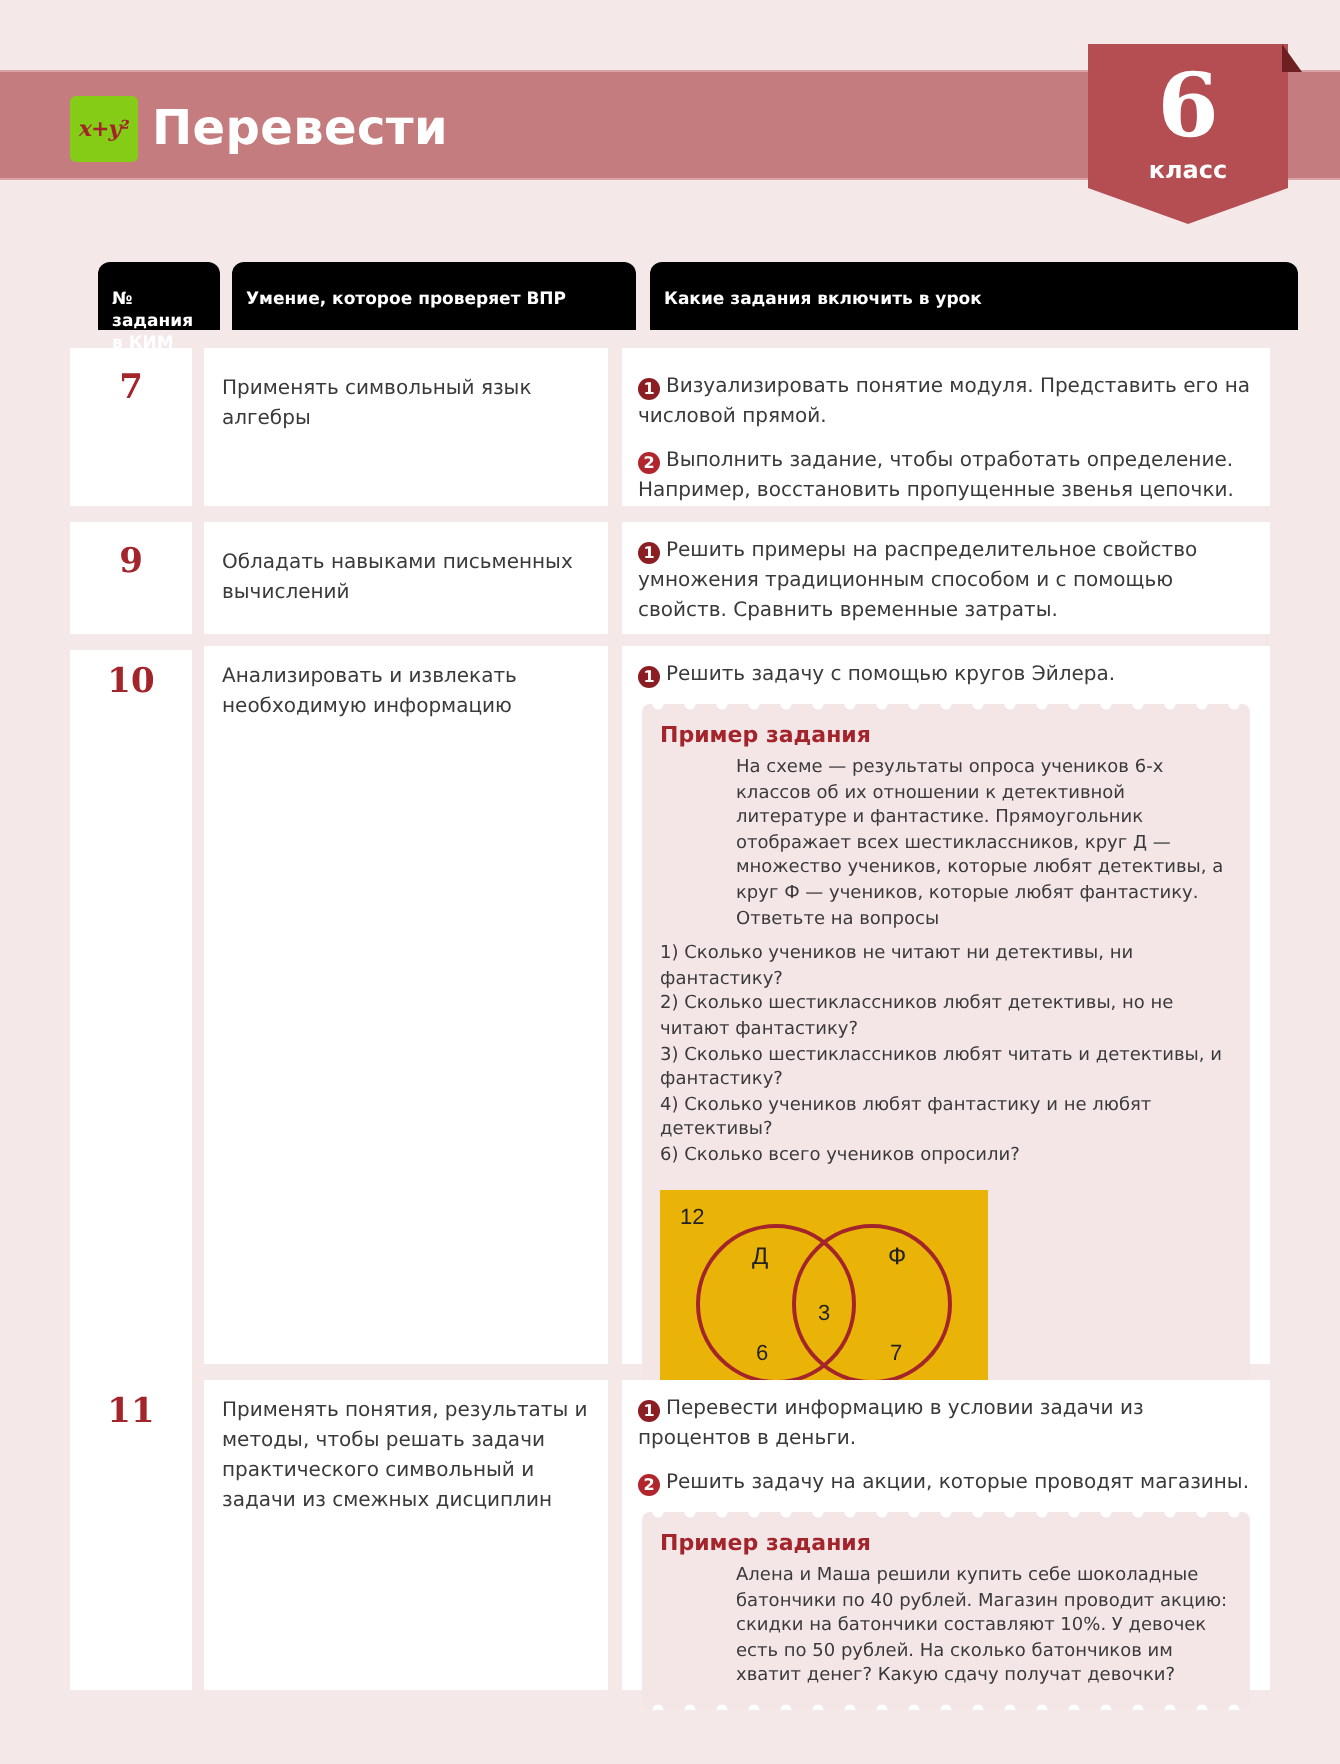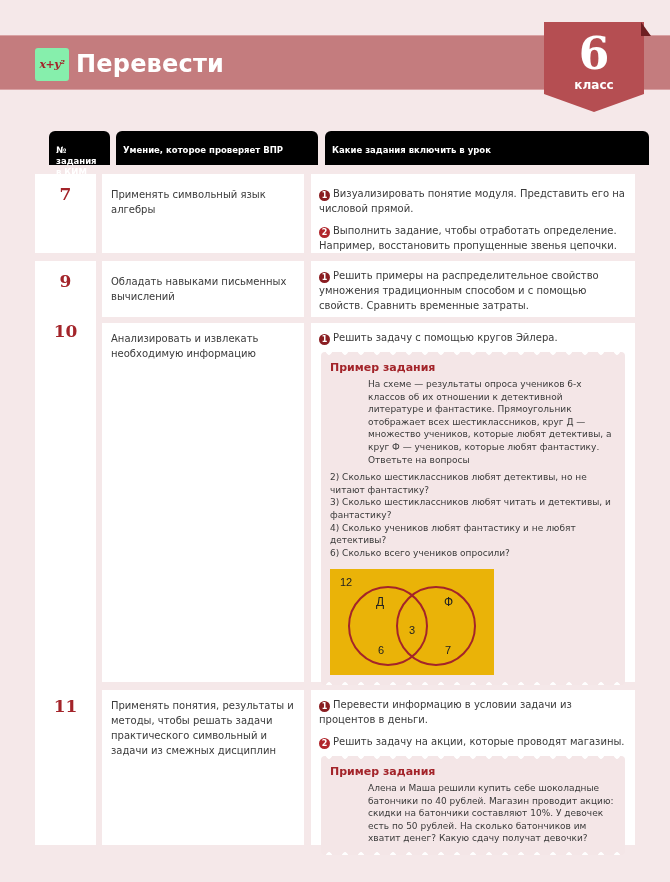--- a/index.html
+++ b/index.html
@@ -1,20 +1,20 @@
 <!DOCTYPE html>
 <html><head>
 <meta charset="utf-8">
 <style>
   * { box-sizing: border-box; margin: 0; padding: 0; }
   html, body { width: 670px; height: 882px; background: #f5e8e9; overflow: hidden; }
   body { position: relative; font-family: "DejaVu Sans", sans-serif; color: #3a3a3a; }
 
   .banner { position: absolute; left: 0; top: 35px; width: 670px; height: 55px; background: #c47c7e; border-top: 1px solid #d9a2a4; border-bottom: 1px solid #d9a2a4; }
-  .logo { position: absolute; left: 35px; top: 48px; width: 34px; height: 33px; background: #86efac; border-radius: 3px; display: flex; align-items: center; justify-content: center; font-family: "DejaVu Serif", serif; font-style: italic; font-weight: bold; font-size: 11px; color: #a3242a; letter-spacing: -0.5px; }
+  .logo { position: absolute; left: 35px; top: 48px; width: 34px; height: 33px; background: #84cc16; border-radius: 3px; display: flex; align-items: center; justify-content: center; font-family: "DejaVu Serif", serif; font-style: italic; font-weight: bold; font-size: 11px; color: #a3242a; letter-spacing: -0.5px; }
   .title { position: absolute; left: 76px; top: 48px; font-size: 24px; font-weight: bold; color: #fff; line-height: 32px; letter-spacing: 0.2px; }
 
   .badge { position: absolute; left: 544px; top: 22px; width: 100px; height: 90px; }
   .badge-body { position: absolute; left: 0; top: 0; width: 100px; height: 90px; background: #b54e52; clip-path: polygon(0 0, 100% 0, 100% 80%, 50% 100%, 0 80%); }
   .badge-fold2 { position: absolute; left: 97px; top: 0; width: 10px; height: 14px; background: #6e1f22; clip-path: polygon(0 0, 0 100%, 100% 100%); }
   .badge-num { position: absolute; left: 0; width: 100px; top: 8px; text-align: center; font-family: "DejaVu Serif", serif; font-weight: bold; font-size: 44px; line-height: 48px; color: #fff; }
   .badge-sub { position: absolute; left: 0; width: 100px; top: 56px; text-align: center; font-size: 12px; font-weight: bold; color: #fff; }
 
   .hdr { position: absolute; top: 131px; height: 34px; background: #000000; border-radius: 6px 6px 0 0; color: #fff; font-size: 8.5px; font-weight: bold; line-height: 11px; padding: 14px 7px; margin-left: 14px; }
   .h1 { left: 35px; width: 61px; }
@@ -80,33 +80,34 @@
 </div>
 <div class="cell c2" style="top:261px;height:56px;">
   <div class="skill">Обладать навыками письменных вычислений</div>
 </div>
 <div class="cell c3" style="top:261px;height:56px;">
   <div class="tasks" style="padding-top:7px;">
     <div class="task"><span class="bullet">1</span><span>Решить примеры на распределительное свойство умножения традиционным способом и с помощью свойств. Сравнить временные затраты.</span></div>
   </div>
 </div>
 
-<div class="cell c1" style="top:315px;height:381px;">
+<div class="cell c1" style="top:325px;height:381px;">
   <div class="num" style="padding-top:6px;">10</div>
 </div>
 <div class="cell c2" style="top:323px;height:359px;">
   <div class="skill" style="padding-top:8px;">Анализировать и извлекать необходимую информацию</div>
 </div>
 <div class="cell c3" style="top:323px;height:359px;">
   <div class="tasks" style="padding-top:7px;">
     <div class="task"><span class="bullet">1</span><span>Решить задачу с помощью кругов Эйлера.</span></div>
     <div class="example">
       <div class="ex-title">Пример задания</div>
       <div class="ex-text">На схеме — результаты опроса учеников 6-х классов об их отношении к детективной литературе и фантастике. Прямоугольник отображает всех шестиклассников, круг Д — множество учеников, которые любят детективы, а круг Ф — учеников, которые любят фантастику. Ответьте на вопросы</div>
       <div class="ex-q">
+        <div>1) Сколько учеников не читают ни детективы, ни фантастику?</div>
         <div>2) Сколько шестиклассников любят детективы, но не читают фантастику?</div>
         <div>3) Сколько шестиклассников любят читать и детективы, и фантастику?</div>
         <div>4) Сколько учеников любят фантастику и не любят детективы?</div>
         <div>6) Сколько всего учеников опросили?</div>
       </div>
       <div class="venn">
         <svg width="164" height="106" viewBox="0 0 164 106">
           <circle cx="58" cy="57" r="39" fill="none" stroke="#a3242a" stroke-width="2"></circle>
           <circle cx="106" cy="57" r="39" fill="none" stroke="#a3242a" stroke-width="2"></circle>
           <text x="10" y="17" font-size="11" font-family="Liberation Sans, sans-serif" fill="#222">12</text>

